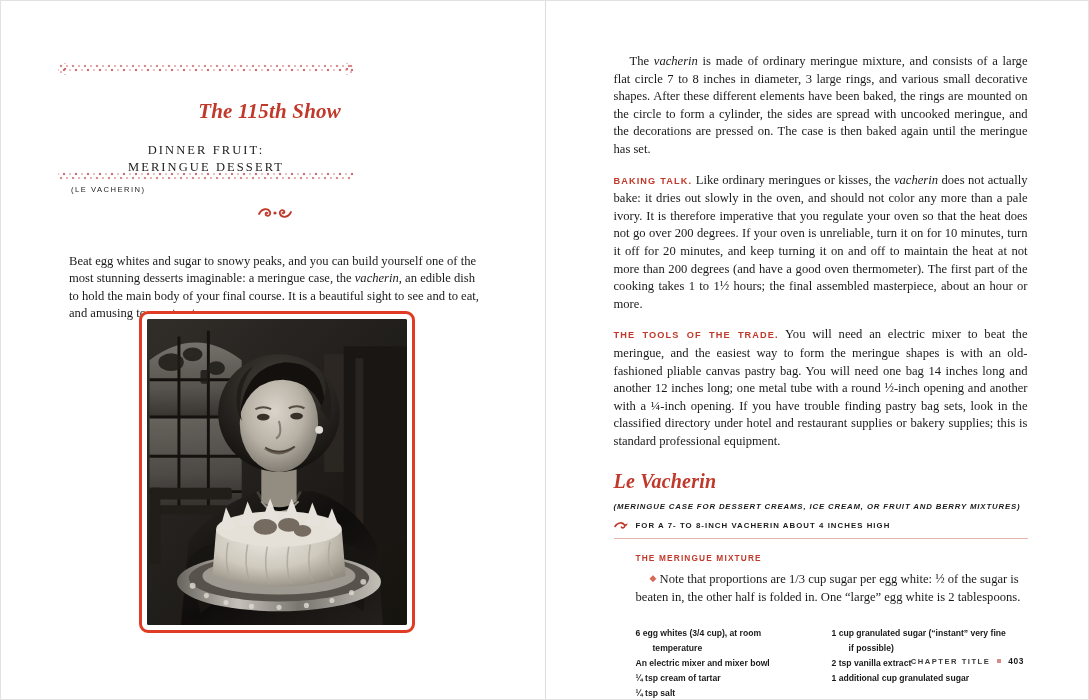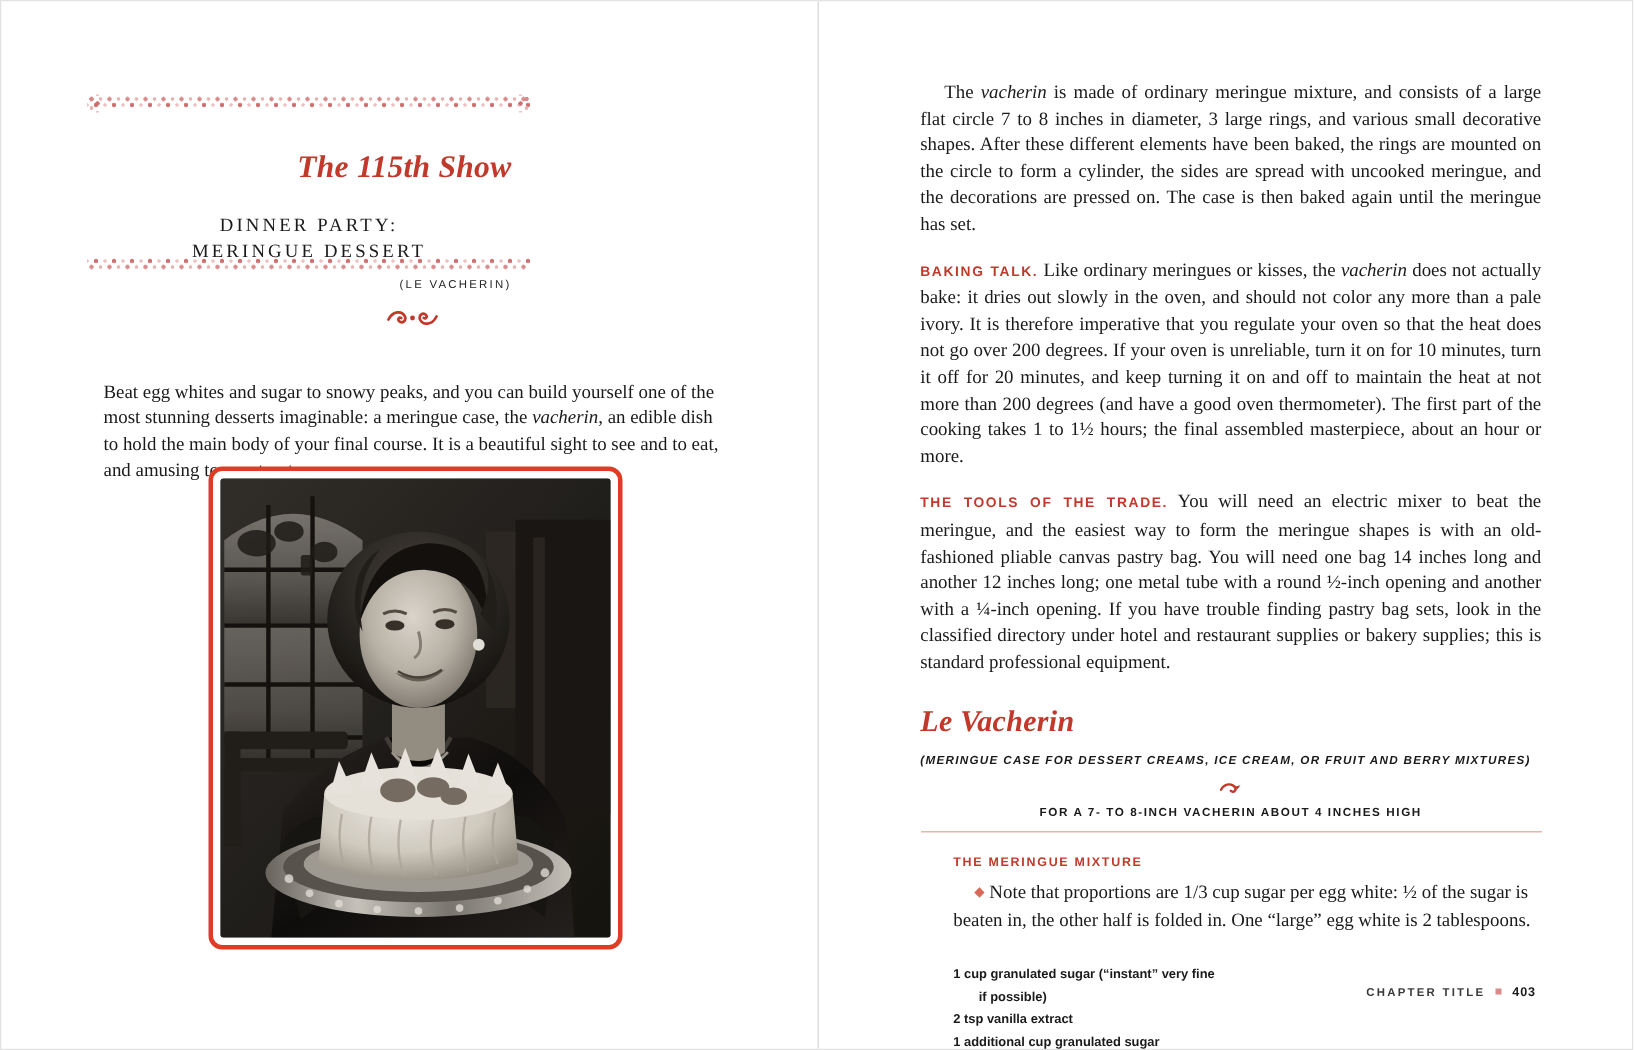--- a/index.html
+++ b/index.html
@@ -92,21 +92,21 @@
     margin: 18px 0 0 0;
     text-align: center;
     font-family: "Liberation Serif", serif;
     font-size: 12.5px;
     letter-spacing: 2.1px;
     color: #1b1b1b;
     line-height: 17px;
   }
   .paren-sub {
     margin: 9px 0 0 0;
-    text-align: right;
+    text-align: left;
     font-family: "Liberation Sans", sans-serif;
     font-size: 7.6px;
     letter-spacing: 1.5px;
     color: #242424;
   }
 
   .fleuron {
     position: absolute;
     left: 0; right: 0; top: 203px;
     text-align: center;
@@ -184,21 +184,20 @@
     font-size: 7.8px;
     font-weight: bold;
     letter-spacing: 0.85px;
     color: #1a1a1a;
   }
   .yield-row {
     margin: 10px 0 0 0;
     display: flex;
     align-items: center;
     gap: 7px;
-    flex-direction: column;
   }
   .yield-orn { color: #c0392b; line-height: 1; display: flex; }
   .yield-text {
     font-family: "Liberation Sans", sans-serif;
     font-size: 7.8px;
     font-weight: bold;
     letter-spacing: 1.05px;
     color: #1a1a1a;
   }
   .rule {
@@ -269,21 +268,21 @@
   <div class="page page-left">
 
     <div class="title-frame">
       <div class="orn-edge orn-top orn-h"></div>
       <div class="orn-edge orn-bottom orn-h"></div>
       <div class="orn-edge orn-left orn-v"></div>
       <div class="orn-edge orn-right orn-v"></div>
 
       <div class="show-title">The 115th Show</div>
       <div class="dinner-party">
-        <div>DINNER PARTY:</div>
+        <div>DINNER FRUIT:</div>
         <div>MERINGUE DESSERT</div>
       </div>
       <div class="paren-sub">(LE VACHERIN)</div>
     </div>
 
     <div class="left-inner">
 
       <div class="fleuron">
         <svg width="34" height="12" viewBox="0 0 34 12" aria-hidden="true">
           <path d="M1 7 C4 1, 10 1, 12 5 C13 8, 10 10, 8 8 C7 7, 8 5, 9.5 6" fill="none" stroke="#c0392b" stroke-width="1.8" stroke-linecap="round"></path>
@@ -482,20 +481,35 @@
 
       <div class="step-block">
         <div class="step-head">THE MERINGUE MIXTURE</div>
         <p class="step-note"><span class="note-bullet">◆</span>
            <span>Note that proportions are 1/3 cup sugar per egg white: ½ of the sugar is beaten in, the other half is folded in. One “large” egg white is 2 tablespoons.</span></p>
       </div>
 
       <div class="ingredients">
         <div class="ing-col">
           <p class="ing-item">
+            <span>6 egg whites (3/4 cup), at room</span>
+            <span class="cont">temperature</span>
+          </p>
+          <p class="ing-item">
+            <span>An electric mixer and mixer bowl</span>
+          </p>
+          <p class="ing-item">
+            <span>¼ tsp cream of tartar</span>
+          </p>
+          <p class="ing-item">
+            <span>¼ tsp salt</span>
+          </p>
+        </div>
+        <div class="ing-col">
+          <p class="ing-item">
             <span>1 cup granulated sugar (“instant” very fine</span>
             <span class="cont">if possible)</span>
           </p>
           <p class="ing-item">
             <span>2 tsp vanilla extract</span>
           </p>
           <p class="ing-item">
             <span>1 additional cup granulated sugar</span>
           </p>
         </div>

